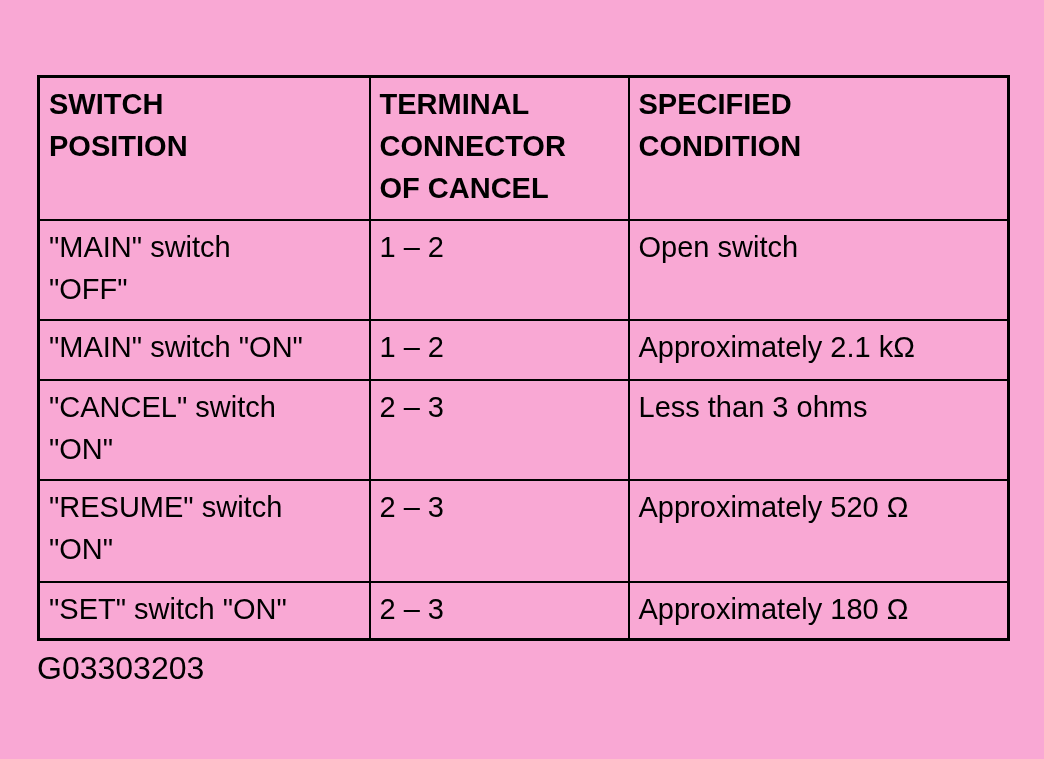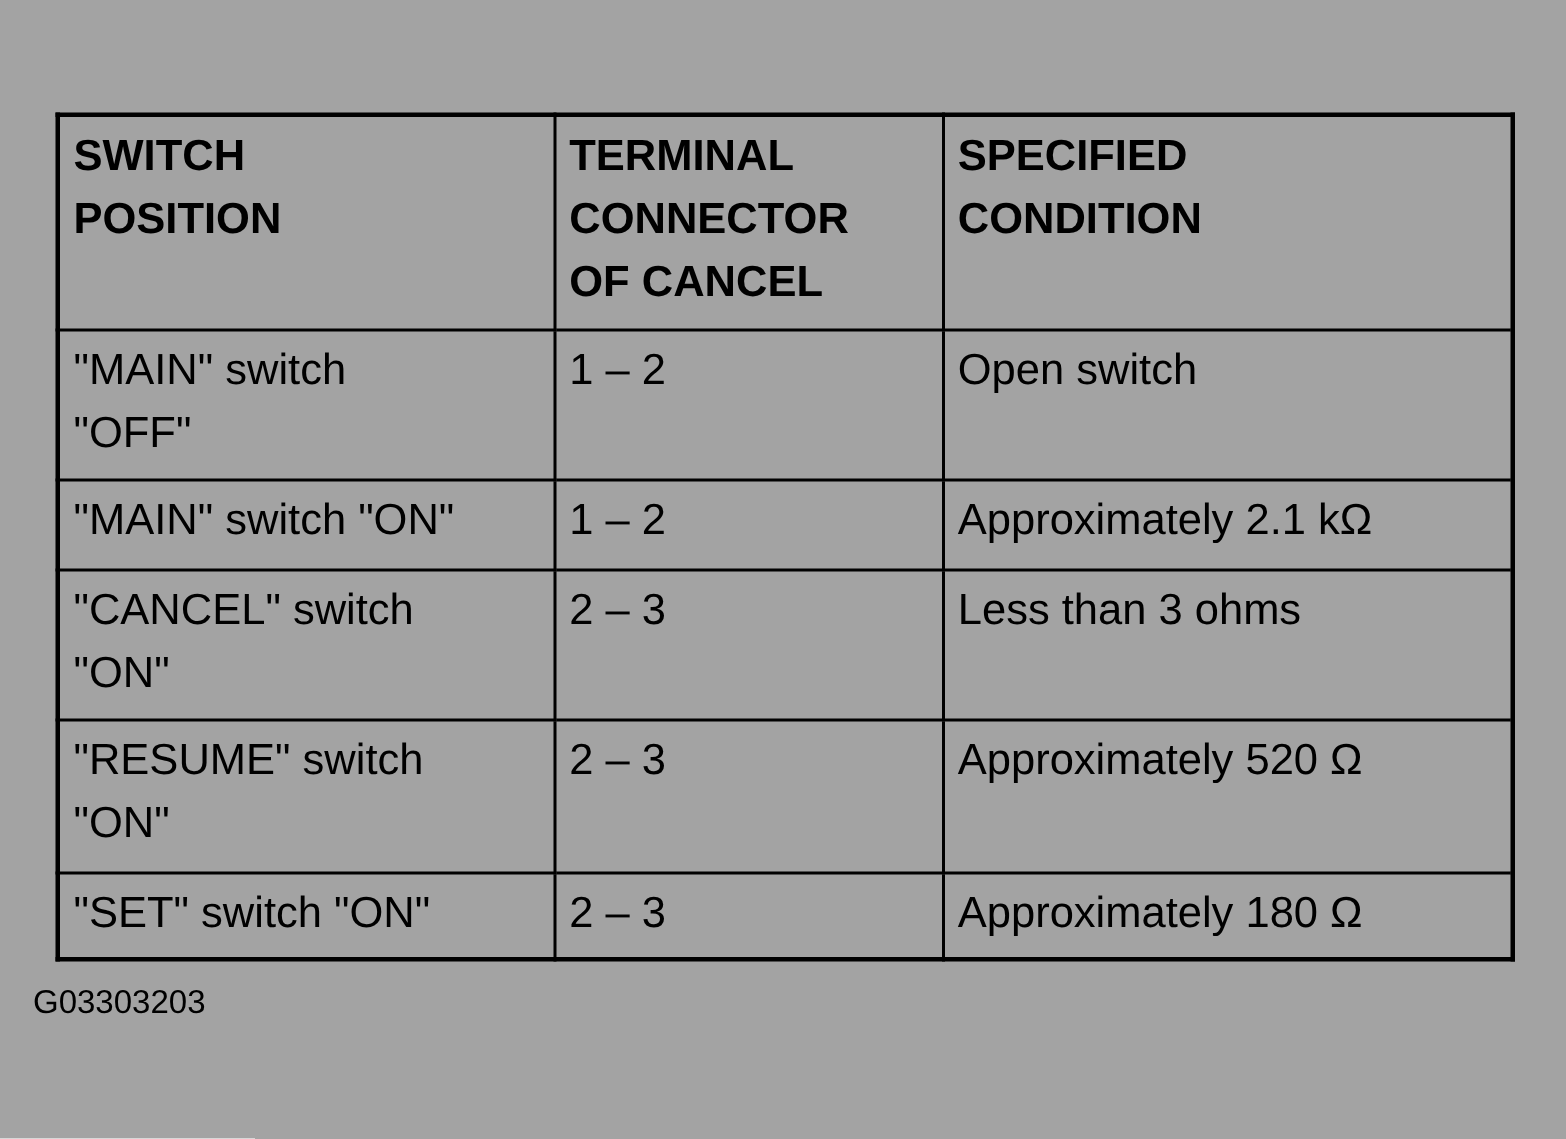--- a/index.html
+++ b/index.html
@@ -4,21 +4,21 @@
 <style>
   html, body {
     margin: 0;
     padding: 0;
     background: #ffffff;
   }
   .page {
     position: relative;
     width: 1044px;
     height: 759px;
-    background: #a3a3a3;
+    background: #f9a8d4;
     font-family: "Liberation Sans", sans-serif;
     color: #000000;
   }
   table.spec-table {
     position: absolute;
     left: 37px;
     top: 75px;
     width: 970px;
     border-collapse: collapse;
     table-layout: fixed;
@@ -42,23 +42,23 @@
     font-weight: bold;
   }
   thead tr            { height: 143px; }
   tbody tr:nth-child(1) { height: 100px; }
   tbody tr:nth-child(2) { height: 60px;  }
   tbody tr:nth-child(3) { height: 100px; }
   tbody tr:nth-child(4) { height: 102px; }
   tbody tr:nth-child(5) { height: 58px;  }
   .figure-id {
     position: absolute;
-    left: 22px;
+    left: 37px;
     top: 652px;
-    font-size: 22px;
+    font-size: 32px;
     line-height: 32px;
     color: #000000;
   }
 </style>
 </head>
 <body>
 
 <div class="page">
 
   <table class="spec-table">

